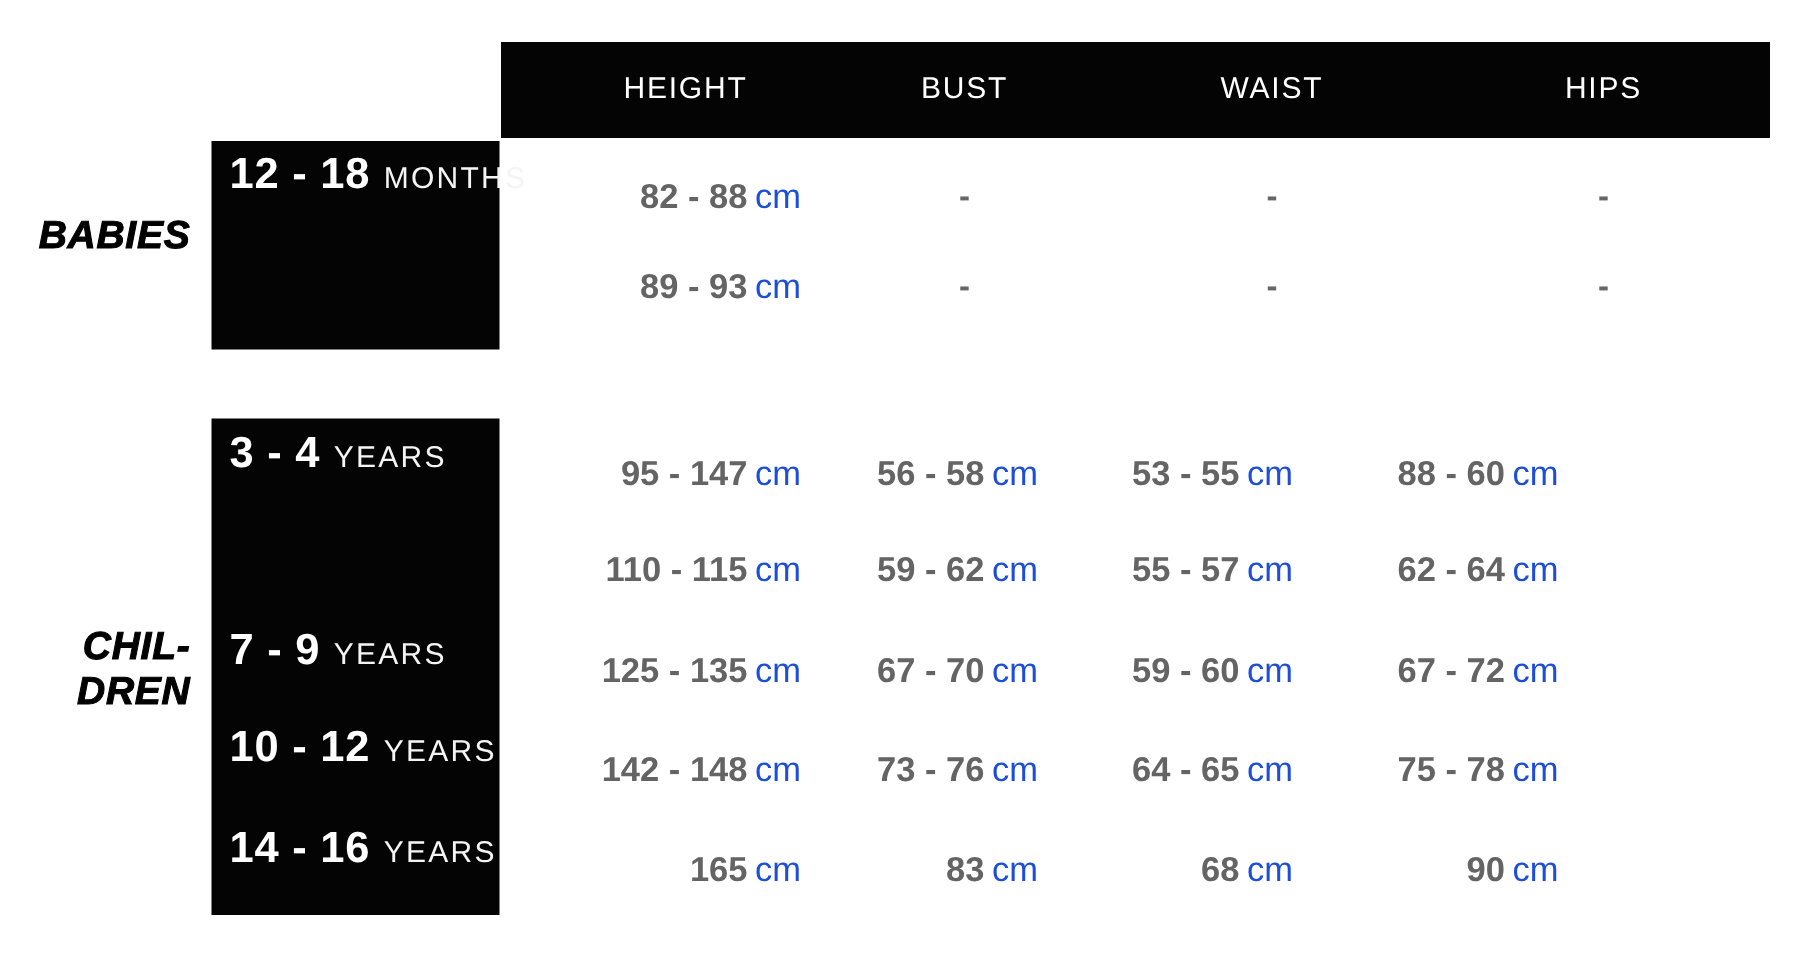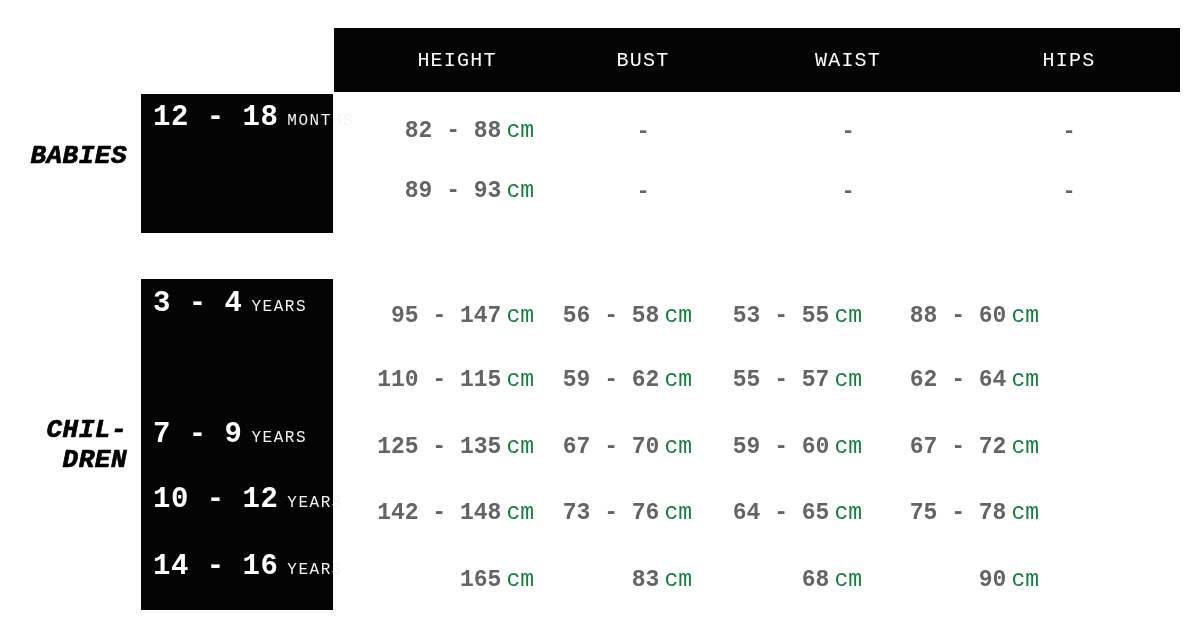--- a/index.html
+++ b/index.html
@@ -1,41 +1,41 @@
 <!DOCTYPE html>
 <html><head>
 <meta charset="utf-8">
 <style>
   html,body{margin:0;padding:0;background:#ffffff;}
   .stage{
     position:relative;width:1200px;height:642px;background:#ffffff;
-    font-family:Liberation Mono, monospace;overflow:hidden;
+    font-family:Liberation Sans, sans-serif;overflow:hidden;
   }
   .box{position:absolute;background:#040404;}
   .hdr{
     position:absolute;top:60px;transform:translate(-50%,-50%);
     color:#ffffff;font-size:20px;font-weight:400;letter-spacing:1.2px;white-space:nowrap;
   }
   .title{
     position:absolute;left:0;width:127px;text-align:right;color:#000000;
     font-weight:700;font-style:italic;font-size:26px;line-height:30px;
     letter-spacing:.5px;-webkit-text-stroke:.7px #000;
   }
   .title span{display:block;}
   .range{
     position:absolute;left:153px;transform:translateY(-50%);
     color:#ffffff;white-space:nowrap;
   }
   .range b{font-size:29px;font-weight:700;letter-spacing:.5px;}
-  .range .au{font-size:16px;font-weight:400;letter-spacing:1.5px;margin-left:9px;color:#f4f4f4;}
+  .range .au{font-size:20px;font-weight:400;letter-spacing:1.5px;margin-left:9px;color:#f4f4f4;}
   .val{
     position:absolute;transform:translateY(-50%);white-space:nowrap;text-align:right;
     color:#646464;font-size:23px;font-weight:700;
   }
-  .val .u{font-weight:400;color:#15803d;margin-left:5px;}
+  .val .u{font-weight:400;color:#1d4ed8;margin-left:5px;}
   .dash{
     position:absolute;transform:translate(-50%,-50%);
     color:#666666;font-size:22px;font-weight:700;
   }
 </style>
 </head>
 <body>
 
 <div class="stage">
 

